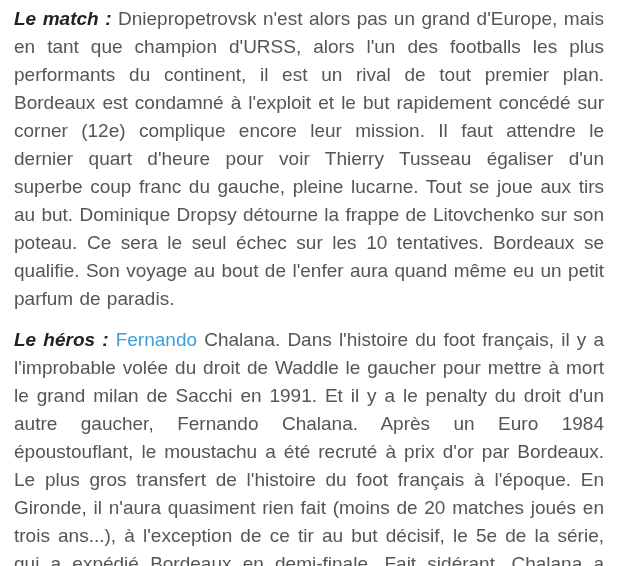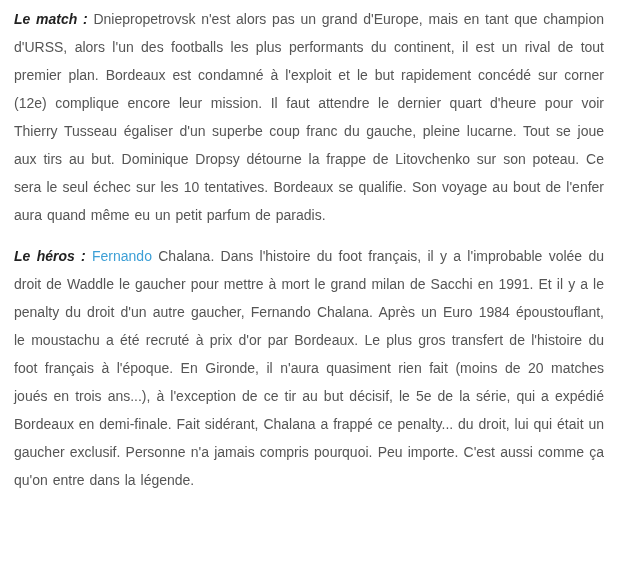--- a/index.html
+++ b/index.html
@@ -13,21 +13,21 @@
     box-sizing: border-box;
     overflow: hidden;
     padding: 5px 13px 0 14px;
     font-family: "Liberation Sans", "DejaVu Sans", sans-serif;
   }
   .article {
     width: 100%;
   }
   p.para {
     margin: 0 0 13px 0;
-    font-size: 14px;
+    font-size: 19px;
     line-height: 28px;
     text-align: justify;
     color: #555555;
     word-spacing: 1px;
   }
   .para-label {
     font-weight: bold;
     font-style: italic;
     color: #222222;
   }

